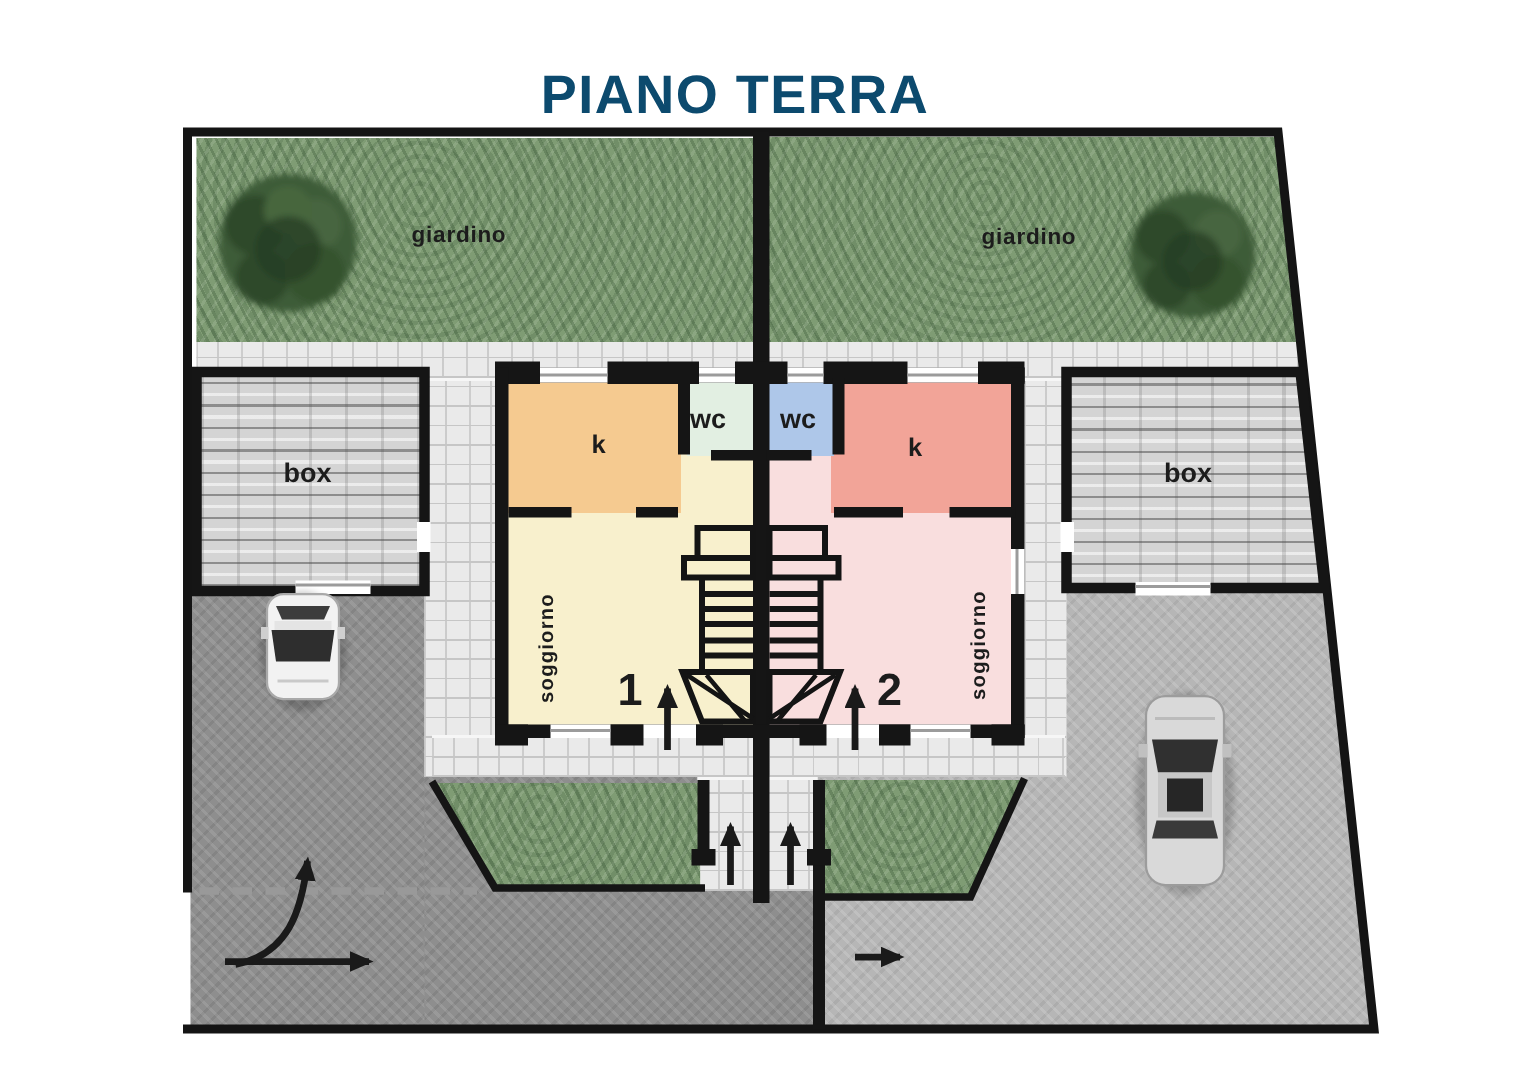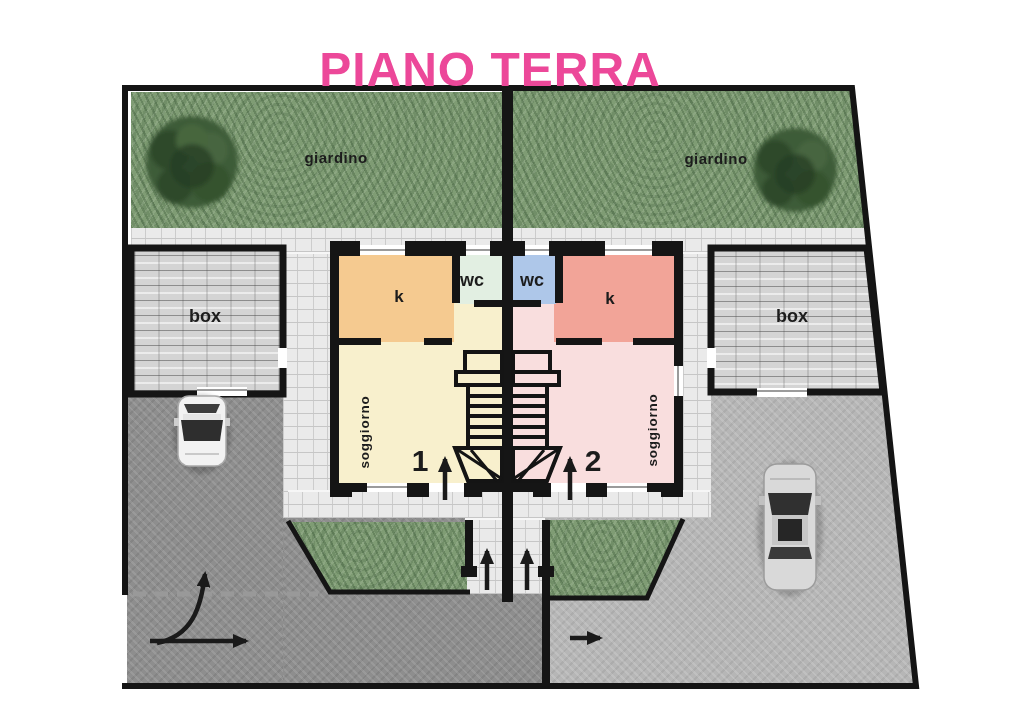--- a/index.html
+++ b/index.html
@@ -25,23 +25,23 @@
     repeating-linear-gradient(-45deg, rgba(30,30,30,.09) 0 2px, transparent 2px 7px);}
   .asphL{background-color:#b6b6b6;background-image:
     repeating-linear-gradient(45deg, rgba(255,255,255,.14) 0 2px, transparent 2px 6px),
     repeating-linear-gradient(-45deg, rgba(40,40,40,.07) 0 2px, transparent 2px 7px);}
   
   .k1{background:#f5ca90;} .lv1{background:#f8f0cd;} .w1{background:#e2efe2;}
   .k2{background:#f2a498;} .lv2{background:#f9dede;} .w2{background:#aec7e9;}
   
   .lbl{position:absolute;color:#1c1c1c;font-weight:bold;transform:translate(-50%,-50%);
        white-space:nowrap;z-index:30;}
-  .title{top:42px;left:0;width:980px;text-align:center;font-size:48px;font-weight:900;
-         letter-spacing:1px;color:#ec4899;transform:none;}
-  .garden-lbl{font-size:15px;letter-spacing:.5px;margin-left:30px;}
+  .title{top:42px;left:0;width:980px;text-align:center;font-size:36px;font-weight:900;
+         letter-spacing:1px;color:#0c4a6e;transform:none;}
+  .garden-lbl{font-size:15px;letter-spacing:.5px;}
   .box-lbl{font-size:18px;}
   .k-lbl{font-size:17px;}
   .wc-lbl{font-size:18px;}
   .sog-lbl{font-size:13.5px;letter-spacing:.8px;transform:translate(-50%,-50%) rotate(-90deg);}
   .num-lbl{font-size:30px;font-weight:900;}
   svg.overlay{position:absolute;left:0;top:0;z-index:20;pointer-events:none;}
 </style>
 </head>
 <body>
 

